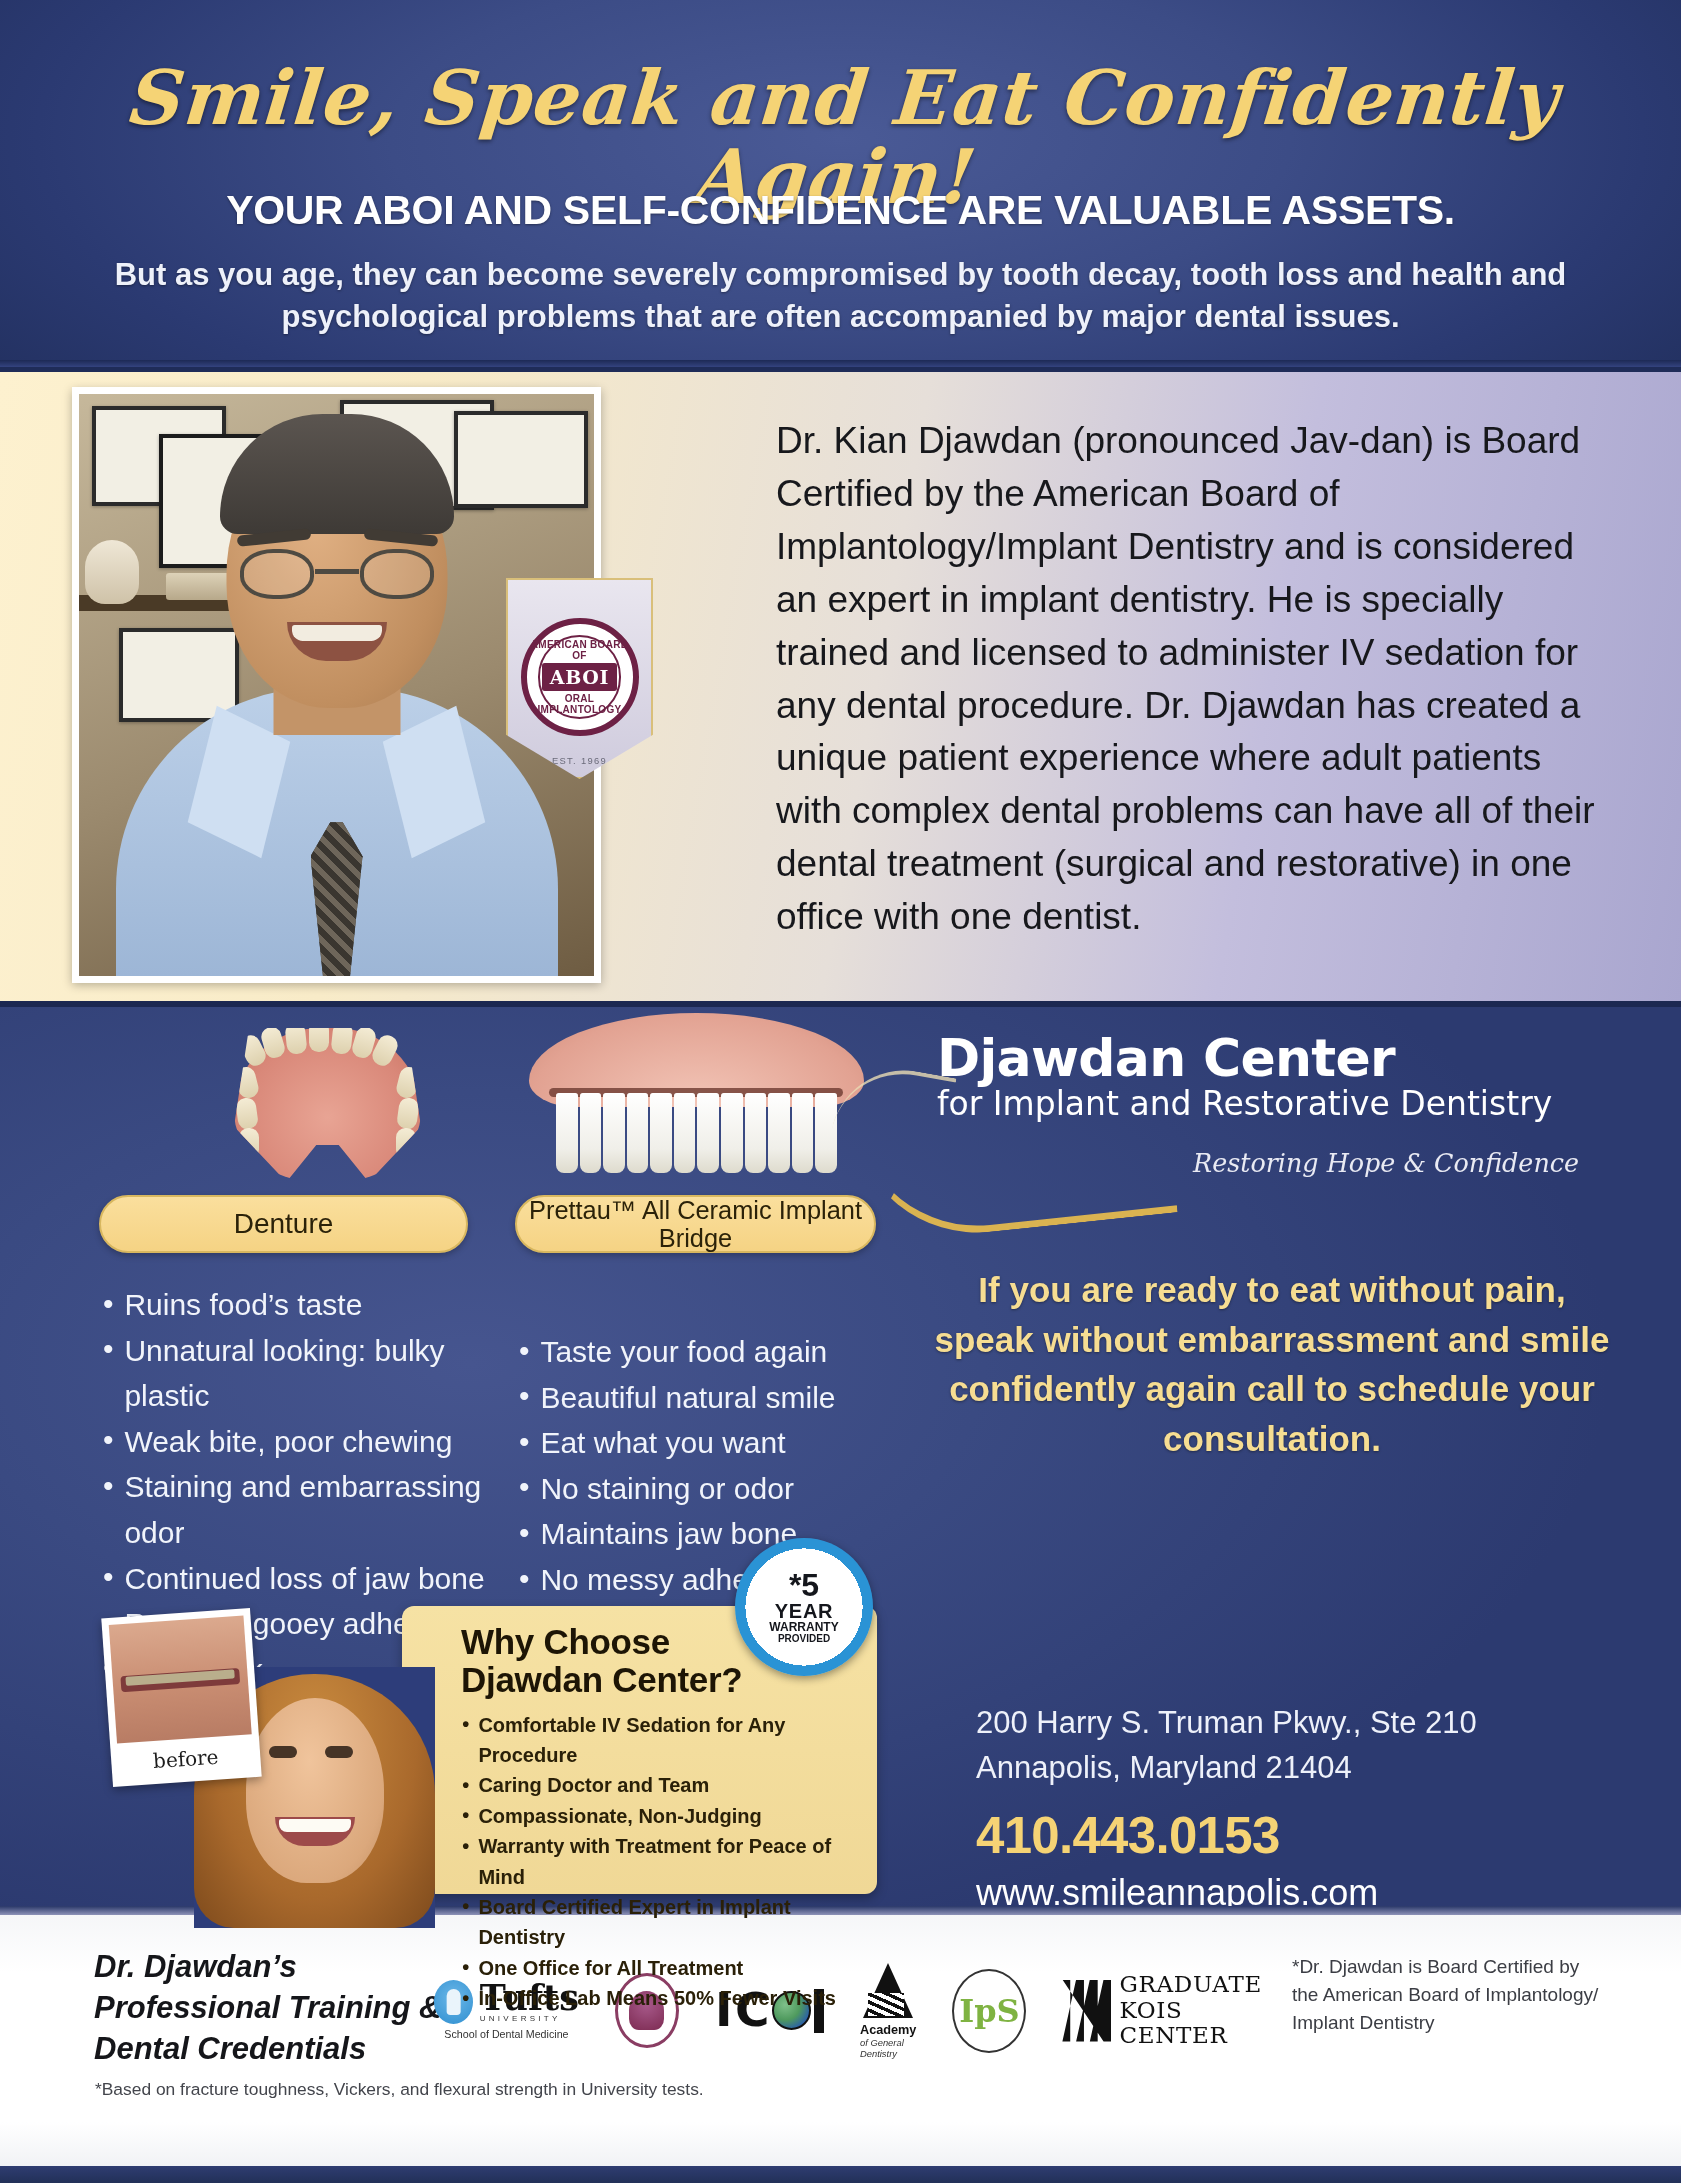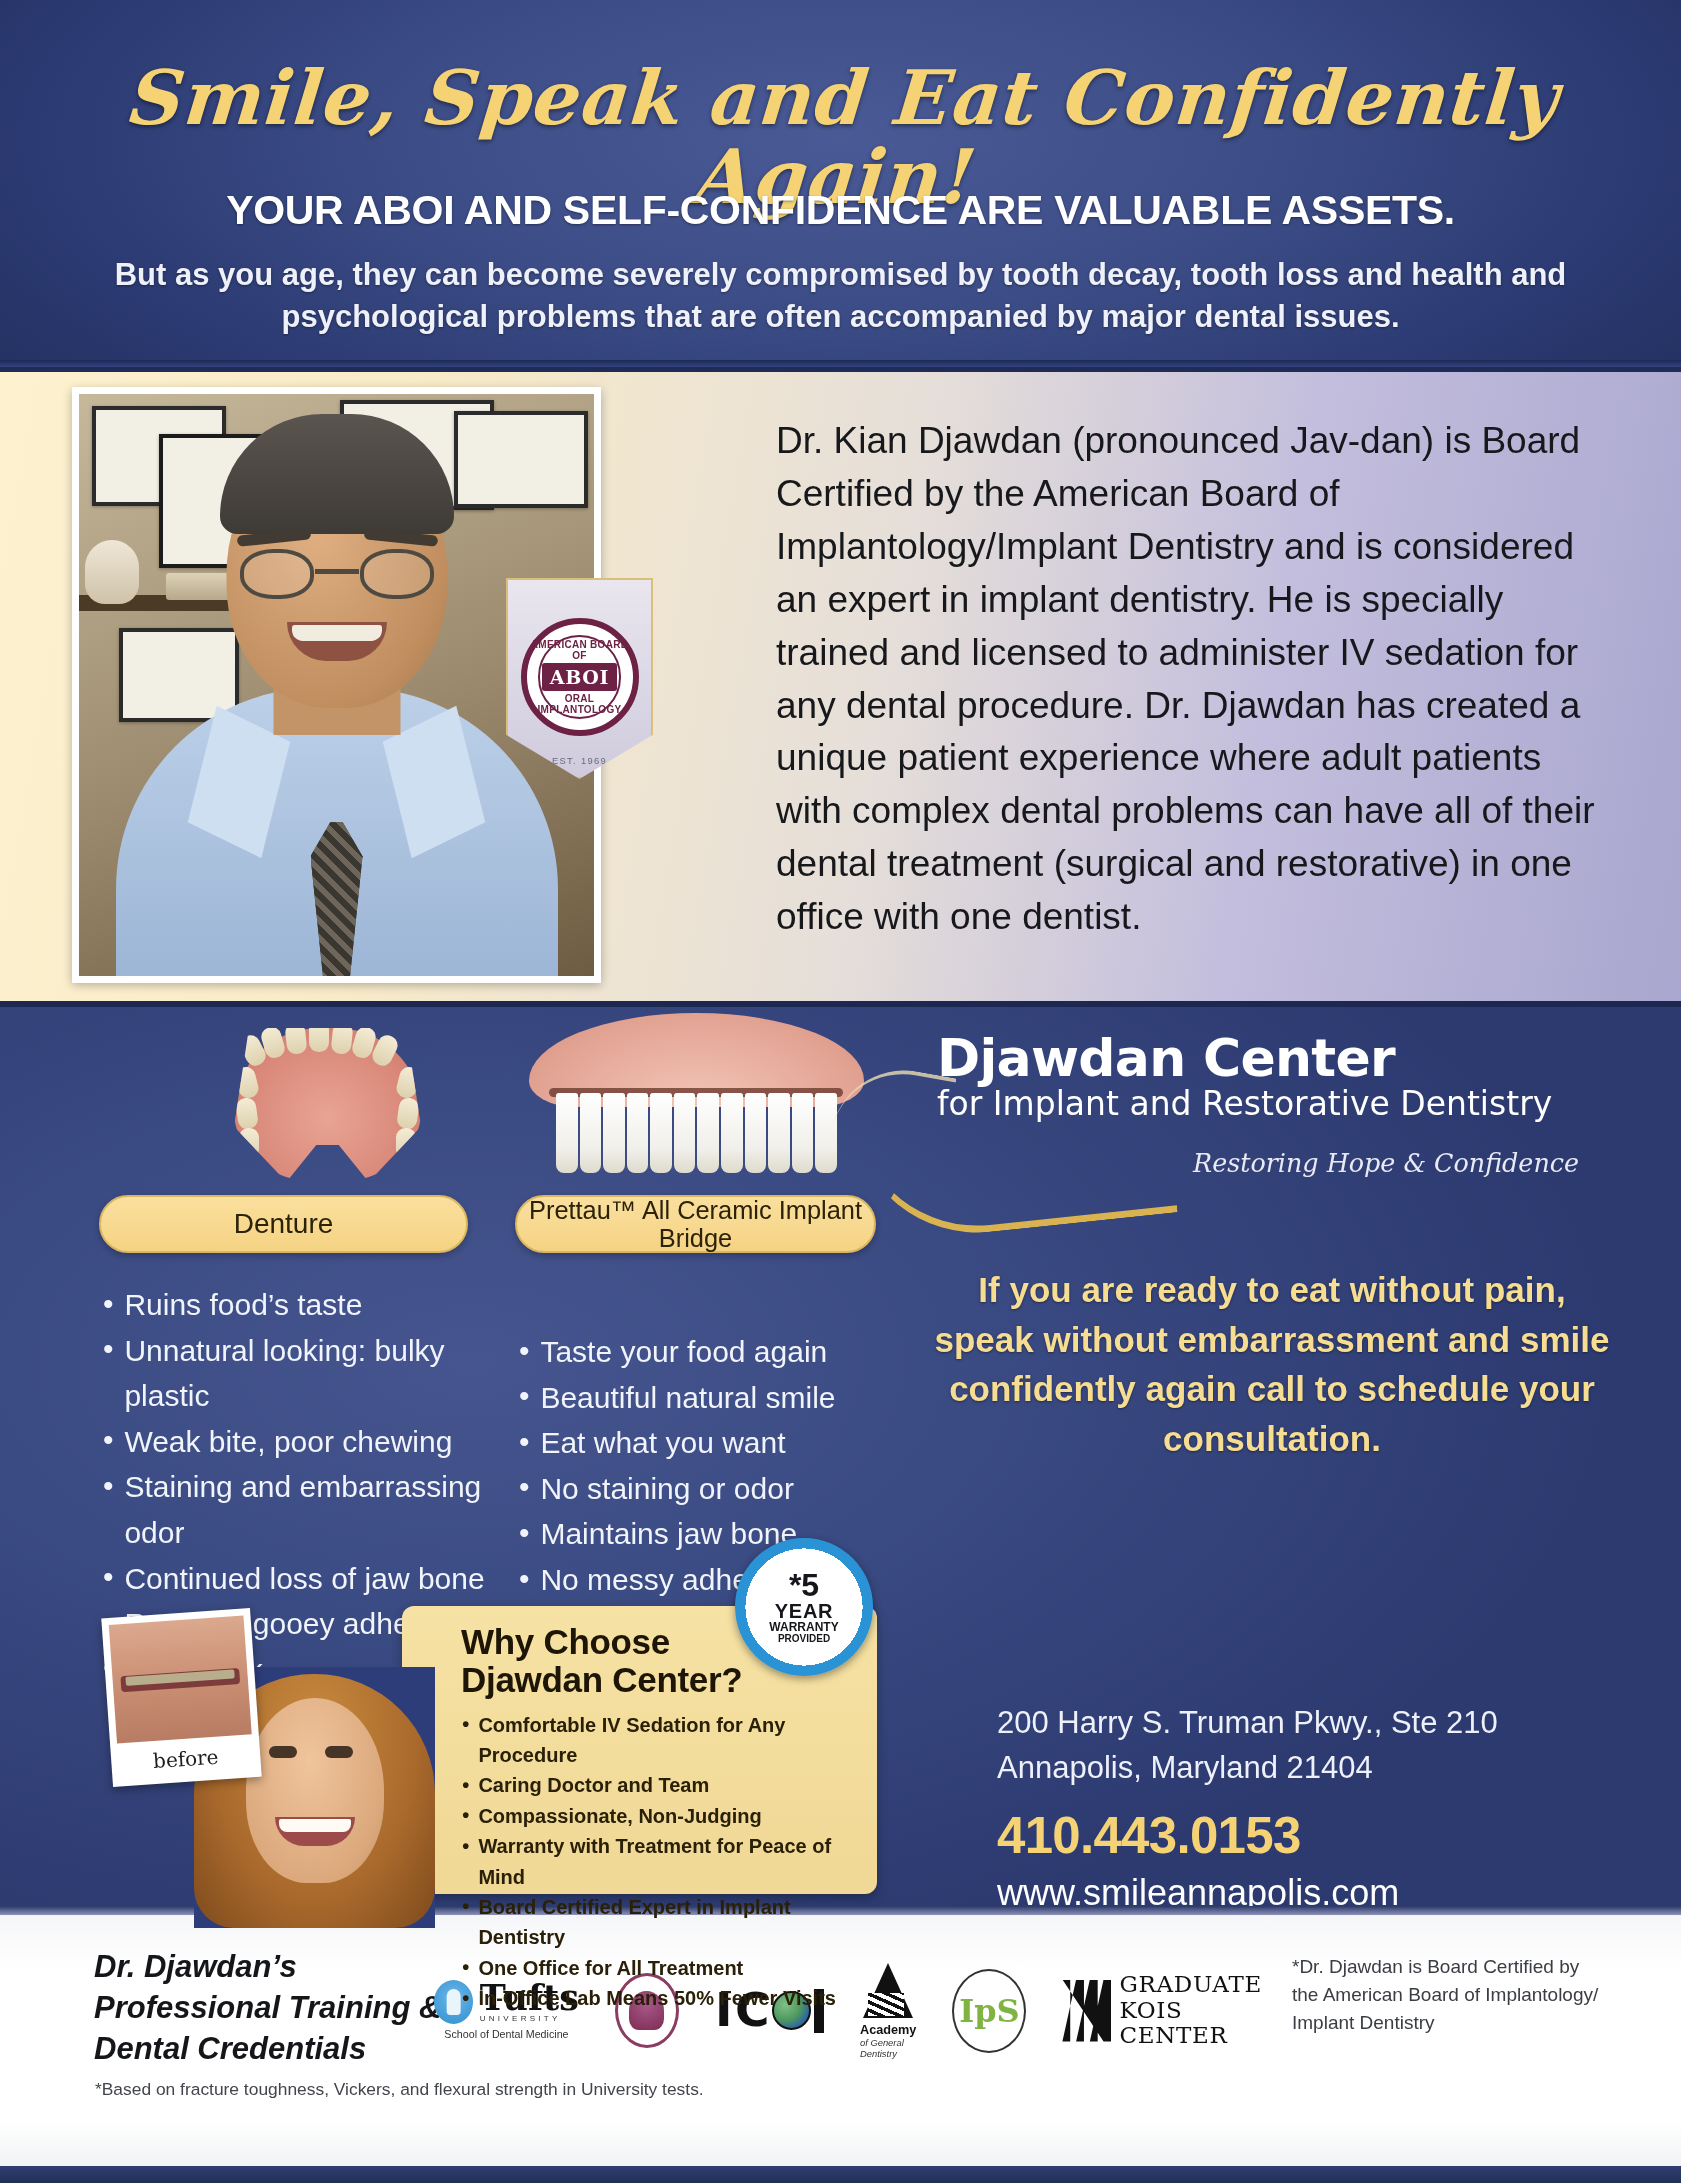--- a/index.html
+++ b/index.html
@@ -319,21 +319,21 @@
     width:100px;height:100px;border-radius:50%;background:#fff;
     display:flex;flex-direction:column;align-items:center;justify-content:center;
     text-align:center;color:#14161c;
   }
   .w-num{font-size:32px;font-weight:bold;line-height:1;}
   .w-year{font-size:20px;font-weight:bold;line-height:1;letter-spacing:0.7px;}
   .w-warr{font-size:12px;font-weight:bold;line-height:1.05;}
   .w-prov{font-size:10px;font-weight:bold;line-height:1.05;}
 
   .contact{
-    position:absolute; left:997px; top:1700px; width:669px;
+    position:absolute; left:976px; top:1700px; width:669px;
     color:#eef1fa; font-size:31px; line-height:1.46;
   }
   .phone{
     font-size:51px; font-weight:bold; color:#f5d375; margin-top:17.4px; line-height:1.1;
     letter-spacing:-0.7px;
   }
   .website{font-size:36px; color:#ffffff; margin-top:2.7px;}
 
   
   .footer{

